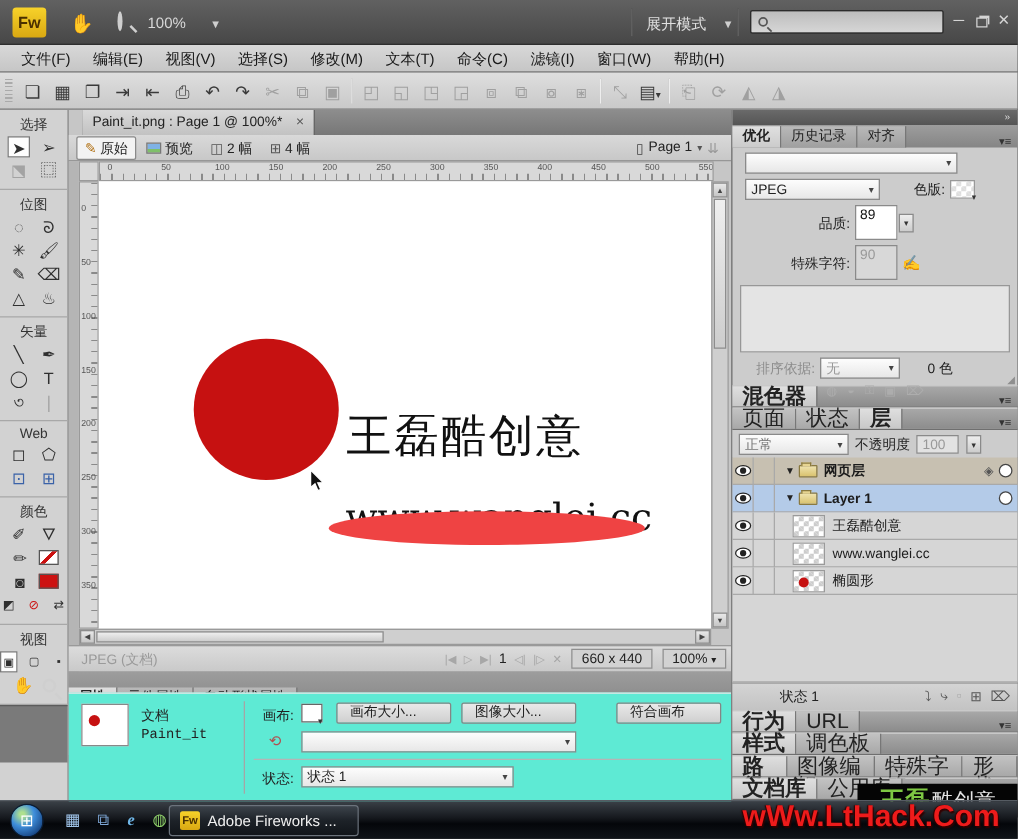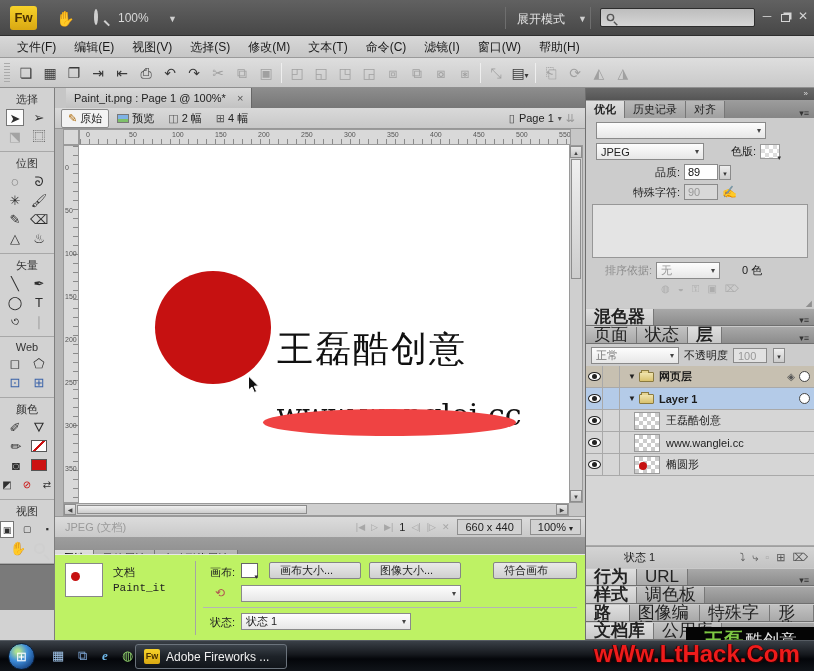--- a/index.html
+++ b/index.html
@@ -126,21 +126,21 @@
   #doc-status .zoom-box { margin-right:4px; }
 
   #prop-tabs { position:absolute; left:0; top:449px; width:530px; height:29px;
                background:linear-gradient(#9d9d9d,#868686); display:flex; align-items:flex-end; }
   .ptab { height:16px; line-height:16px; padding:0 8px; font-size:11px; color:#222;
           background:linear-gradient(#b9b9b9,#a2a2a2); border-right:1px solid #777; }
   .ptab.active { background:linear-gradient(#dedede,#cacaca); font-weight:bold; }
   .pmenu { margin-left:auto; color:#333; font-size:9px; padding-right:6px; }
 
   #prop-content { position:absolute; left:0; top:466px; width:530px; height:110px;
-                  background:#bef264; border-top:1px solid #e8e8e8; }
+                  background:#5eead4; border-top:1px solid #e8e8e8; }
   #prop-thumb { position:absolute; left:10px; top:8px; width:38px; height:34px; background:#fff; border:1px solid #888; }
   #prop-thumb .dot { position:absolute; left:5px; top:8px; width:9px; height:9px; border-radius:50%; background:#c61111; }
   .prop-doclabel { position:absolute; left:58px; top:10px; font-size:11px; color:#222; }
   .prop-docname { position:absolute; left:58px; top:27px; font-family:"Liberation Mono", monospace; font-size:11px; color:#222; }
   .prop-vsep { position:absolute; left:140px; top:6px; width:1px; height:74px; background:#a5a5a5; }
   .prop-label { position:absolute; font-size:11px; color:#222; }
   .prop-btn { position:absolute; height:17px; line-height:15px; padding:0 10px; font-size:11px; color:#222;
               background:linear-gradient(#e9e9e9,#cfcfcf); border:1px solid #858585; border-radius:2px; text-align:left; }
   .canvas-swatch { position:absolute; left:186px; top:8px; width:17px; height:15px; background:#fff; border:1px solid #666; }
   .canvas-swatch::after { content:"▾"; position:absolute; right:-1px; bottom:-4px; font-size:7px; color:#333; }
@@ -156,21 +156,21 @@
                  text-align:right; padding-right:6px; line-height:12px; }
   .rp-tabs { height:18px; background:linear-gradient(#9d9d9d,#858585); display:flex; align-items:flex-end; }
   .rtab { height:17px; line-height:17px; padding:0 8px; font-size:11px; color:#222;
           background:linear-gradient(#b9b9b9,#9f9f9f); border-right:1px solid #777; }
   .rtab.active { background:linear-gradient(#e0e0e0,#cbcbcb); font-weight:bold; }
   .rp-menu { margin-left:auto; padding-right:5px; color:#333; font-size:9px; }
 
   #opt-body { height:190px; padding:4px 6px 0; position:relative; }
   .opt-row { display:flex; align-items:center; margin-bottom:4px; }
   .opt-label { width:88px; text-align:right; margin-right:4px; font-size:11px; color:#222; }
-  .opt-input { width:34px; height:16px; background:#fff; border:1px solid #8a8a8a; font-size:11px;
+  .opt-input { width:34px; height:28px; background:#fff; border:1px solid #8a8a8a; font-size:11px;
                padding:0 3px; color:#111; line-height:15px; }
   .opt-input.gray { background:#d8d8d8; color:#999; }
   .spin { width:12px; height:15px; background:linear-gradient(#eee,#ccc); border:1px solid #8a8a8a;
           font-size:7px; text-align:center; line-height:15px; color:#333; margin-left:1px; }
   .matte-swatch { width:20px; height:15px; border:1px solid #999; background:
       linear-gradient(45deg,#ddd 25%,transparent 25%,transparent 75%,#ddd 75%),
       linear-gradient(45deg,#ddd 25%,transparent 25%,transparent 75%,#ddd 75%); background-size:8px 8px;
       background-position:0 0,4px 4px; background-color:#fff; position:relative; }
   .matte-swatch::after { content:"▾"; position:absolute; right:-2px; bottom:-4px; font-size:7px; color:#333; }
   .opt-list { height:54px; background:#e4e4e4; border:1px solid #979797; margin:2px 0 4px; }

